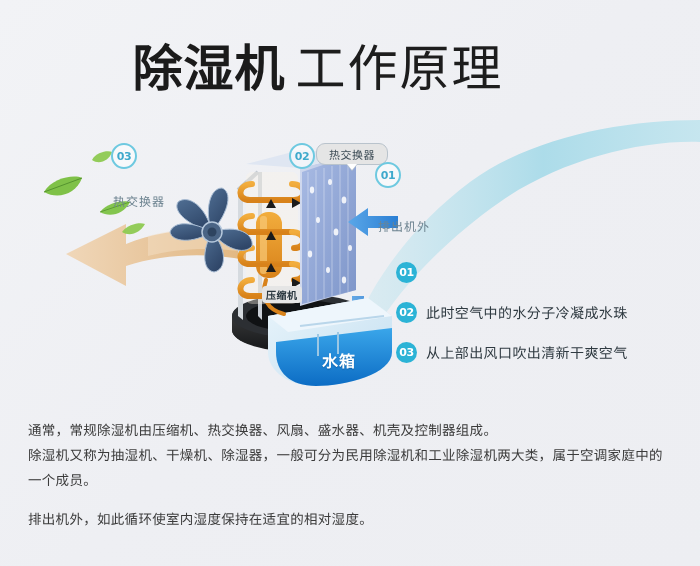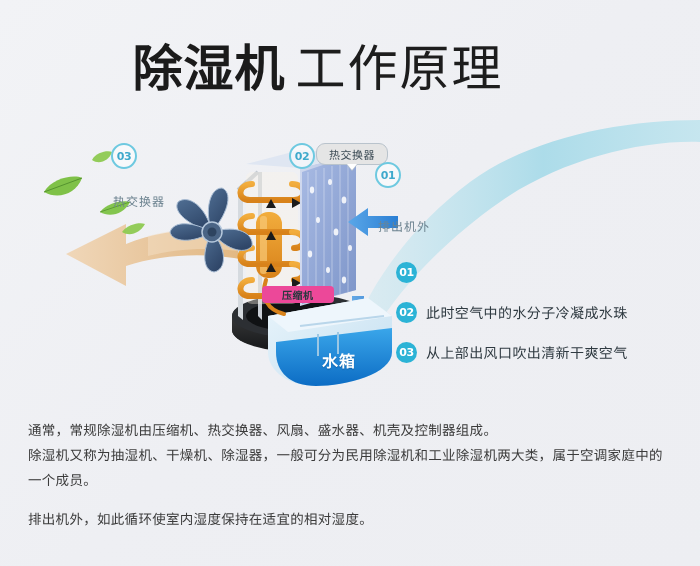--- a/index.html
+++ b/index.html
@@ -101,25 +101,25 @@
     margin-left: -5px;
     bottom: -6px;
     width: 0; height: 0;
     border-left: 5px solid transparent;
     border-right: 5px solid transparent;
     border-top: 6px solid #ffffff;
     filter: drop-shadow(0 1px 0 #b9c3cc);
   }
   .chip-dark {
     position: absolute;
-    background: #ec4899;
+    background: #e5e5e5;
     border-radius: 4px;
     font-size: 10px;
     color: #2b3840;
-    padding: 1px 20px;
+    padding: 1px 4px;
     white-space: nowrap;
     font-weight: 700;
     letter-spacing: 0.5px;
   }
   .tank-label {
     position: absolute;
     font-size: 16px;
     color: #ffffff;
     white-space: nowrap;
     font-weight: 700;

